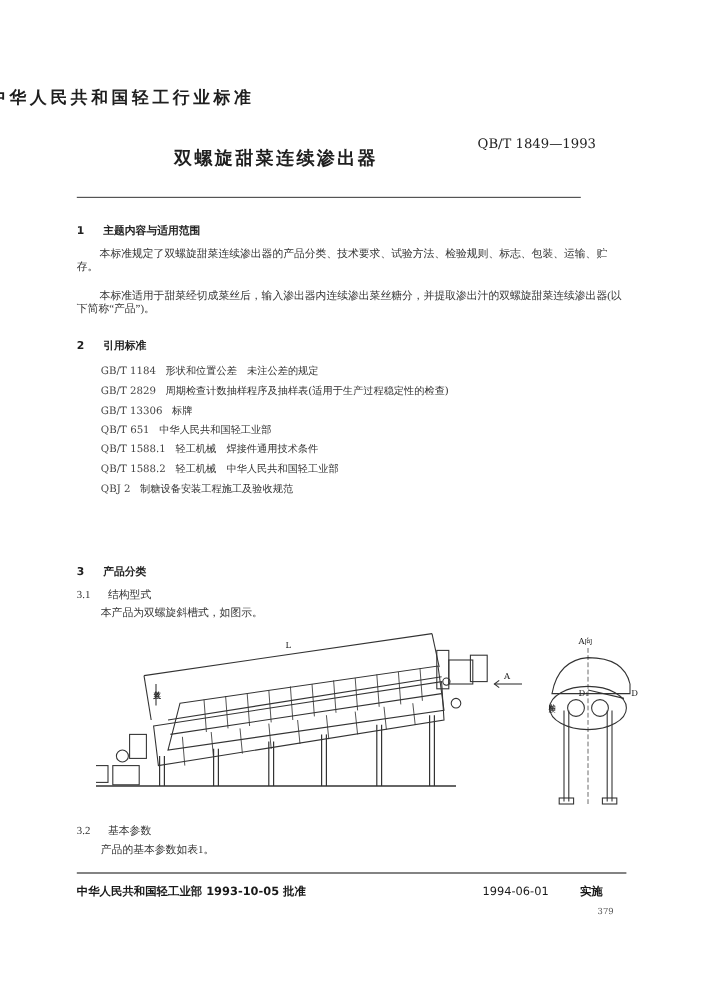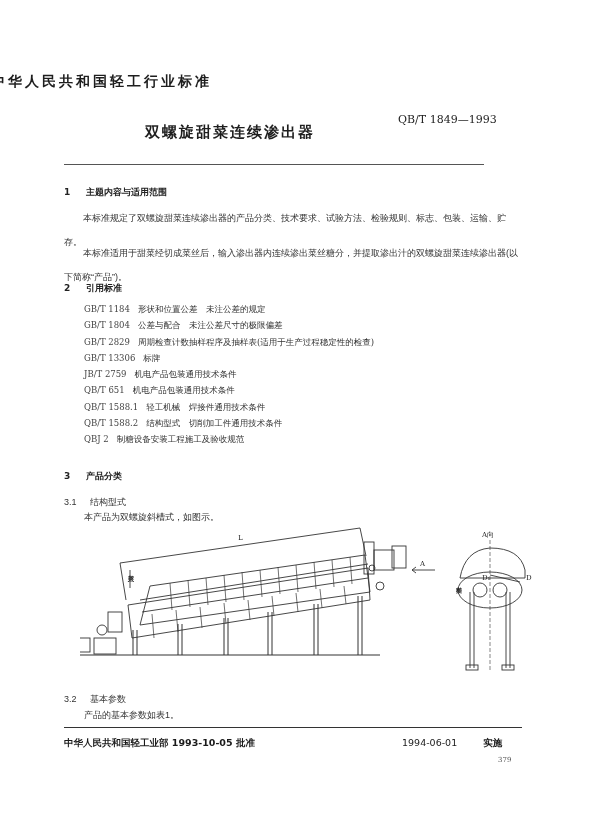--- a/index.html
+++ b/index.html
@@ -16,21 +16,21 @@
     .std-header span { position: relative; left: -25px; }
     .doc-title {
       left: 145px; top: 123px; font-size: 15px; font-weight: bold; letter-spacing: 2px; color: #1e1e1e;
     }
     .std-code {
       left: 398px; top: 113px; font-size: 11px; font-family: "DejaVu Serif", serif; color: #222;
     }
     .rule { left: 64px; width: 420px; height: 1px; background: #555; }
     .sec-h { font-size: 9px; font-weight: bold; color: #222; }
     .sec-h .num { display: inline-block; width: 22px; font-weight: bold; }
-    .para { font-size: 9px; color: #333; line-height: 24px; font-family: Liberation Sans, sans-serif; }
+    .para { font-size: 9px; color: #333; line-height: 11px; font-family: Liberation Serif, serif; }
     .para.indent { text-indent: 19px; }
     .ref-row { font-size: 8.5px; color: #333; font-family: "DejaVu Serif", serif; white-space: nowrap; }
     .ref-row .code { color: #444; margin-right: 8px; }
     .footer-left { left: 64px; top: 737px; font-size: 9.5px; font-weight: bold; color: #1a1a1a; }
     .footer-right { left: 402px; top: 737px; font-size: 9.5px; color: #1a1a1a; }
     .footer-right b { font-weight: bold; margin-left: 23px; }
     .page-num { left: 498px; top: 756px; font-size: 7px; color: #555; font-family: "DejaVu Serif", serif; }
     .fig-label { font-size: 7px; color: #222; font-family: "DejaVu Serif", serif; }
   </style>
 </head>
@@ -46,27 +46,25 @@
   <span class="num">1</span><span>主题内容与适用范围</span>
 </div>
 <div class="abs para indent" style="left:64px; top:206px; width:455px;">本标准规定了双螺旋甜菜连续渗出器的产品分类、技术要求、试验方法、检验规则、标志、包装、运输、贮存。</div>
 <div class="abs para indent" style="left:64px; top:241px; width:455px;">本标准适用于甜菜经切成菜丝后，输入渗出器内连续渗出菜丝糖分，并提取渗出汁的双螺旋甜菜连续渗出器(以下简称“产品”)。</div>
 
 <div class="abs sec-h" style="left:64px; top:282px;">
   <span class="num">2</span><span>引用标准</span>
 </div>
 <div class="abs" style="left:84px; top:304px;">
   <div class="ref-row" style="height:16.3px;"><span class="code">GB/T 1184</span><span>形状和位置公差　未注公差的规定</span></div>
-  <div class="ref-row" style="height:16.3px;"><span class="code">GB/T 1804</span><span>公差与配合　未注公差尺寸的极限偏差</span></div>
   <div class="ref-row" style="height:16.3px;"><span class="code">GB/T 2829</span><span>周期检查计数抽样程序及抽样表(适用于生产过程稳定性的检查)</span></div>
   <div class="ref-row" style="height:16.3px;"><span class="code">GB/T 13306</span><span>标牌</span></div>
-  <div class="ref-row" style="height:16.3px;"><span class="code">JB/T 2759</span><span>机电产品包装通用技术条件</span></div>
-  <div class="ref-row" style="height:16.3px;"><span class="code">QB/T 651</span><span>机电产品包装通用技术条件</span></div>
+  <div class="ref-row" style="height:16.3px;"><span class="code">QB/T 651</span><span>中华人民共和国轻工业部</span></div>
   <div class="ref-row" style="height:16.3px;"><span class="code">QB/T 1588.1</span><span>轻工机械　焊接件通用技术条件</span></div>
-  <div class="ref-row" style="height:16.3px;"><span class="code">QB/T 1588.2</span><span>结构型式　切削加工件通用技术条件</span></div>
+  <div class="ref-row" style="height:16.3px;"><span class="code">QB/T 1588.2</span><span>轻工机械　中华人民共和国轻工业部</span></div>
   <div class="ref-row" style="height:16.3px;"><span class="code">QBJ 2</span><span>制糖设备安装工程施工及验收规范</span></div>
 </div>
 
 <div class="abs sec-h" style="left:64px; top:470px;">
   <span class="num">3</span><span>产品分类</span>
 </div>
 <div class="abs para" style="left:64px; top:490px;">
   <span style="display:inline-block; width:26px;">3.1</span><span>结构型式</span>
 </div>
 <div class="abs para" style="left:84px; top:505px;">本产品为双螺旋斜槽式，如图示。</div>

